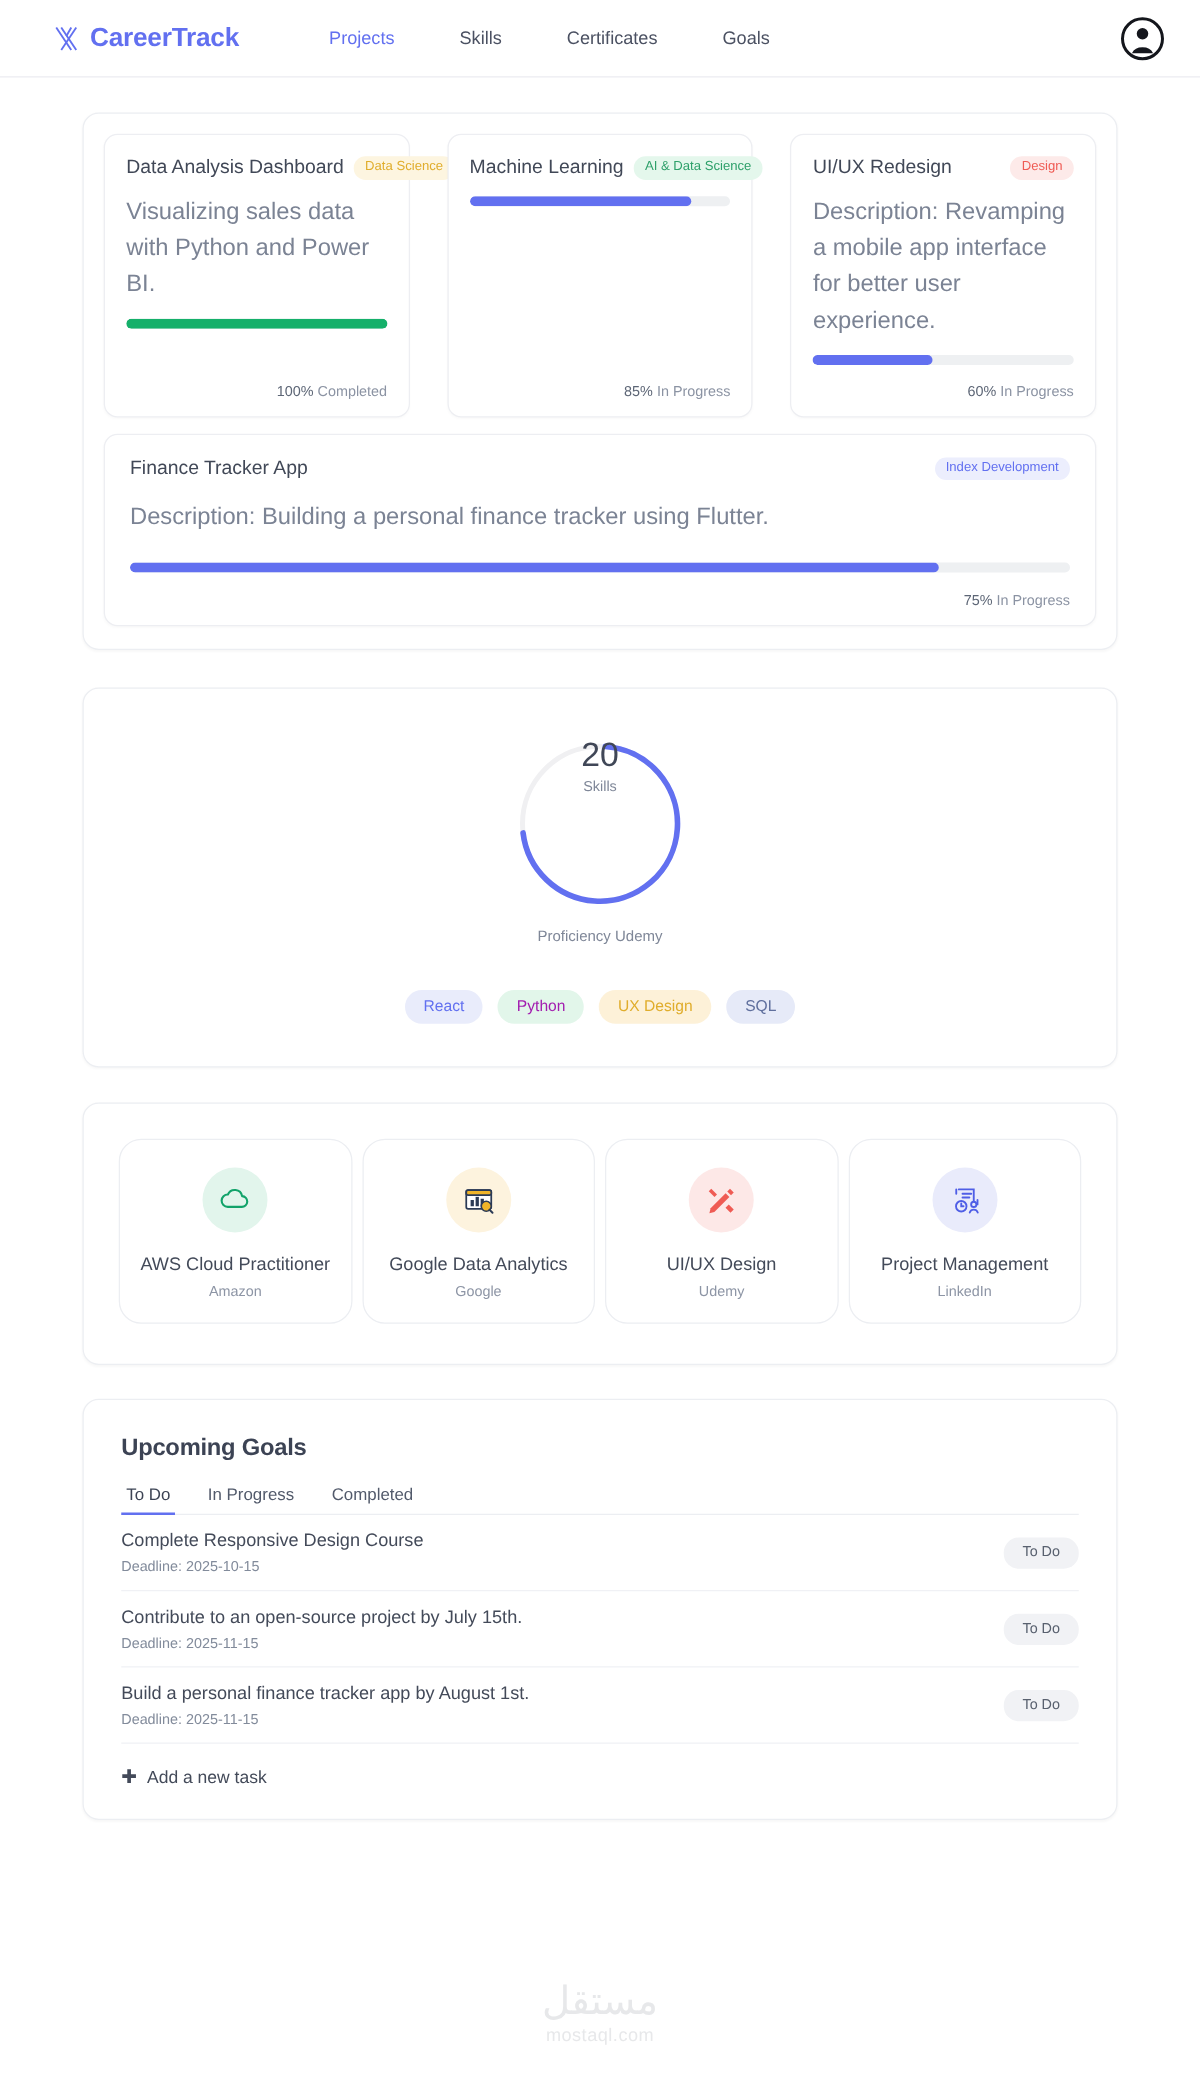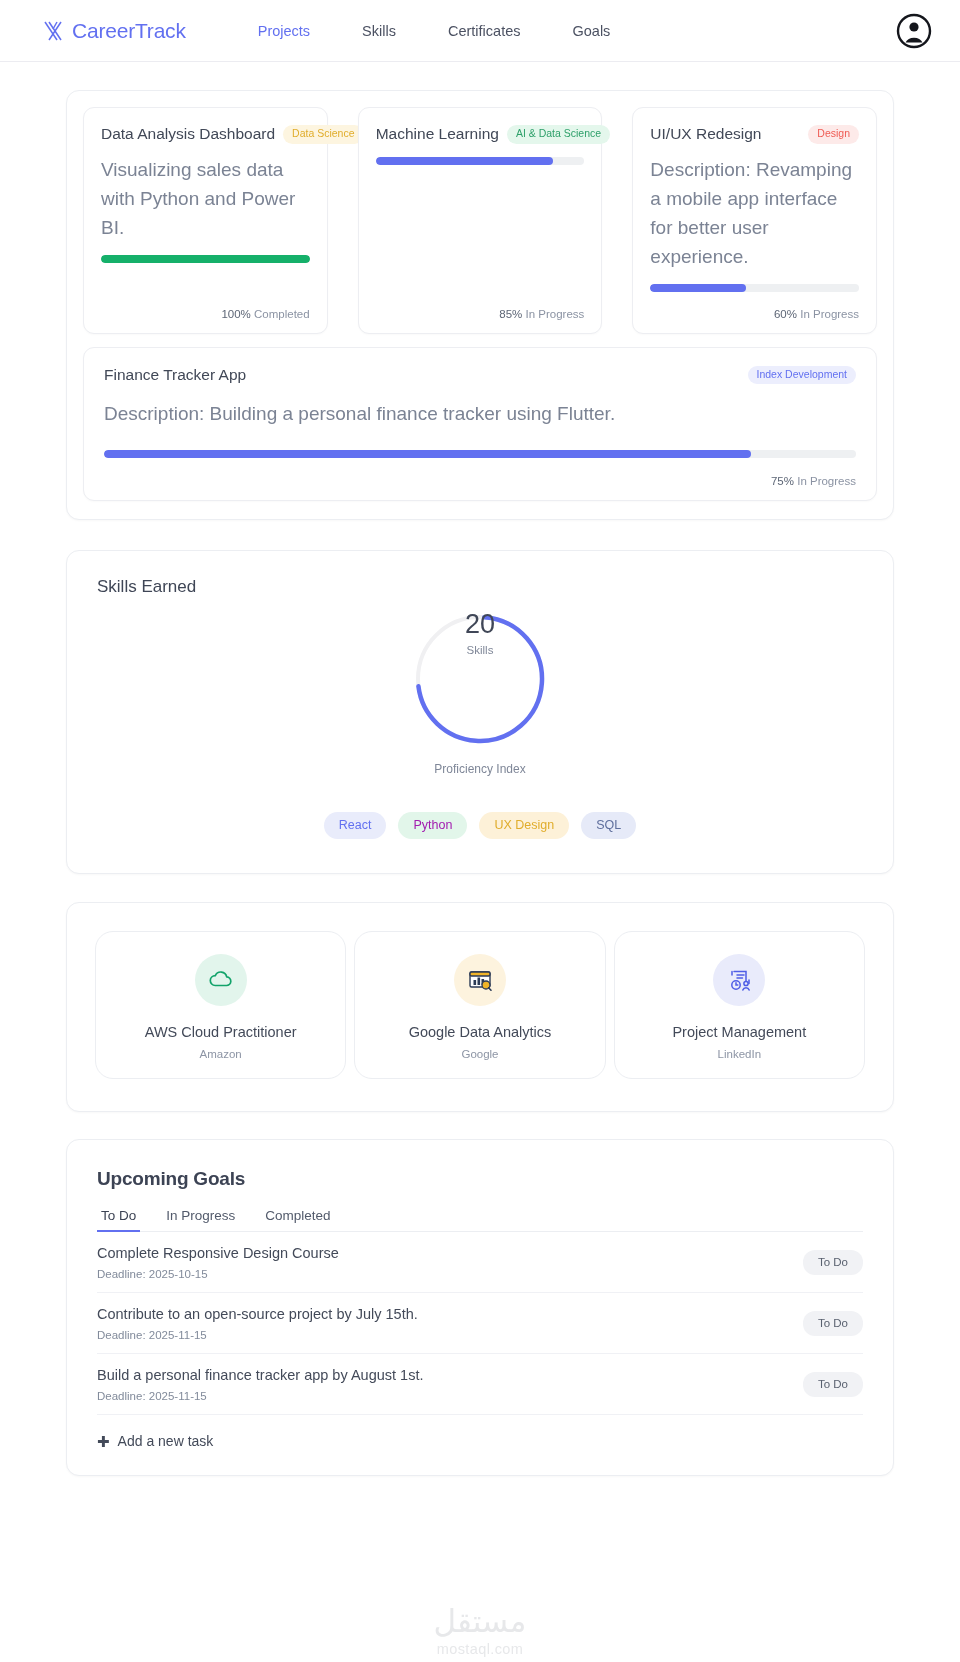--- a/index.html
+++ b/index.html
@@ -21,21 +21,21 @@
     display: flex;
     align-items: center;
     padding: 0 28px 0 40px;
   }
   .brand { display: flex; align-items: center; gap: 4px; }
   .brand-mark { width: 28px; height: 28px; display: block; }
   .brand-name {
     font-size: 21px;
     color: #6270f0;
     letter-spacing: -0.2px;
-    font-weight: 400;
+    font-weight: 700;
   }
   .nav { display: flex; align-items: center; margin-left: 46px; gap: 0; }
   .nav-item {
     font-size: 14.5px;
     color: #4b5162;
     padding: 6px 26px;
     cursor: pointer;
     white-space: nowrap;
   }
   .nav-item.active { color: #6270f0; }
@@ -374,34 +374,33 @@
       <div class="bar-fill" style="width:86%;background:#6270f0"></div>
     </div>
     <div class="proj-foot">
       <span class="pct">75%</span>
       <span>In Progress</span>
     </div>
   </div>
 </div>
 
 <div class="panel" id="skills-panel">
-  <div class="section-title-lite">Skills Earned</div>
 
   <div class="donut-area">
     <div class="donut">
       <svg width="136" height="136" viewBox="0 0 136 136">
         <circle cx="68" cy="68" r="62" fill="none" stroke="#f0f0f2" stroke-width="4"></circle>
         <circle cx="68" cy="68" r="62" fill="none" stroke="#6270f0" stroke-width="4.5" stroke-linecap="round" stroke-dasharray="280 390" transform="rotate(-86 68 68)"></circle>
       </svg>
       <div class="donut-center">
         <div class="donut-num">20</div>
         <div class="donut-lbl">Skills</div>
       </div>
     </div>
-    <div class="donut-cap">Proficiency Index</div>
+    <div class="donut-cap">Proficiency Udemy</div>
   </div>
 
   <div class="pills">
     <span class="pill p-blue">React</span>
     <span class="pill p-green">Python</span>
     <span class="pill p-amber">UX Design</span>
     <span class="pill p-blue2">SQL</span>
   </div>
 </div>
 
@@ -427,20 +426,32 @@
           <rect x="12.5" y="12.5" width="2.6" height="7.5" fill="#2b3a55"></rect>
           <rect x="16.5" y="14" width="2.6" height="6" fill="#2b3a55"></rect>
           <circle cx="21" cy="20" r="4" fill="#f0b429" stroke="#2b3a55" stroke-width="1.3"></circle>
           <path d="M23.6 22.8 L26 25.2" stroke="#2b3a55" stroke-width="1.6" stroke-linecap="round"></path>
         </svg>
       </div>
       <div class="cert-name">Google Data Analytics</div>
       <div class="cert-org">Google</div>
     </div>
 
+    <div class="cert-card">
+      <div class="cert-ic ic-rose">
+        <svg width="28" height="28" viewBox="0 0 28 28" fill="#ef5b54">
+          <path d="M5.5 20.5 L17.5 8.5 l3 3 L8.5 23.5 l-4 1 z"></path>
+          <path d="M18.8 7.2 L21 5 l3 3 l-2.2 2.2 z"></path>
+          <path d="M6 5 l4.6 4.6 -2 2 L4 7 z"></path>
+          <path d="M20 17.5 l4 4 -2.6 2.6 -4-4 z"></path>
+        </svg>
+      </div>
+      <div class="cert-name">UI/UX Design</div>
+      <div class="cert-org">Udemy</div>
+    </div>
 
     <div class="cert-card">
       <div class="cert-ic ic-lilac">
         <svg width="28" height="28" viewBox="0 0 28 28" fill="none" stroke="#4f5ee6" stroke-width="1.5">
           <path d="M9 5.5 H21 V15" stroke-linecap="round"></path>
           <path d="M12 9 H19 M12 12 H17.5" stroke-linecap="round"></path>
           <path d="M7 5.5 V9 M24 14 V17.5" stroke-linecap="round"></path>
           <circle cx="11" cy="19" r="4.2"></circle>
           <path d="M11 16.8 V19 h1.8" stroke-linecap="round"></path>
           <circle cx="21" cy="17.5" r="2.1"></circle>

